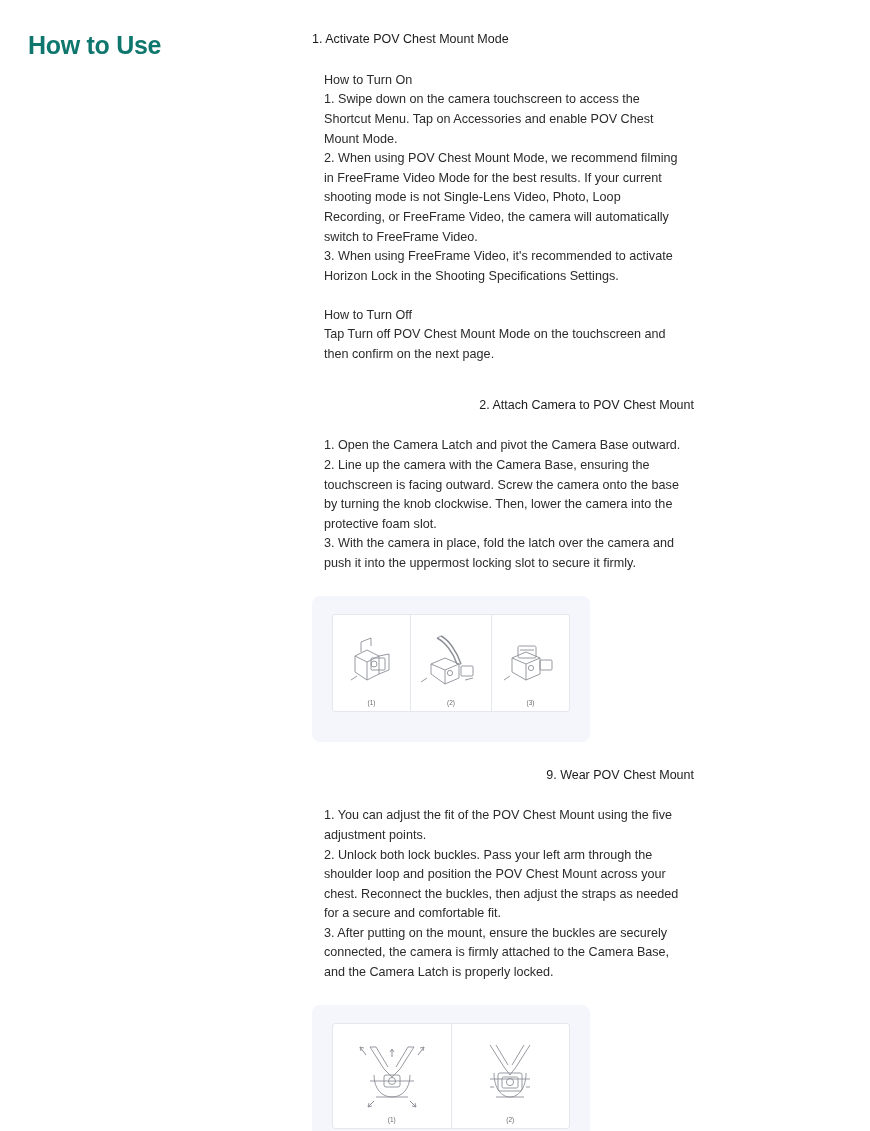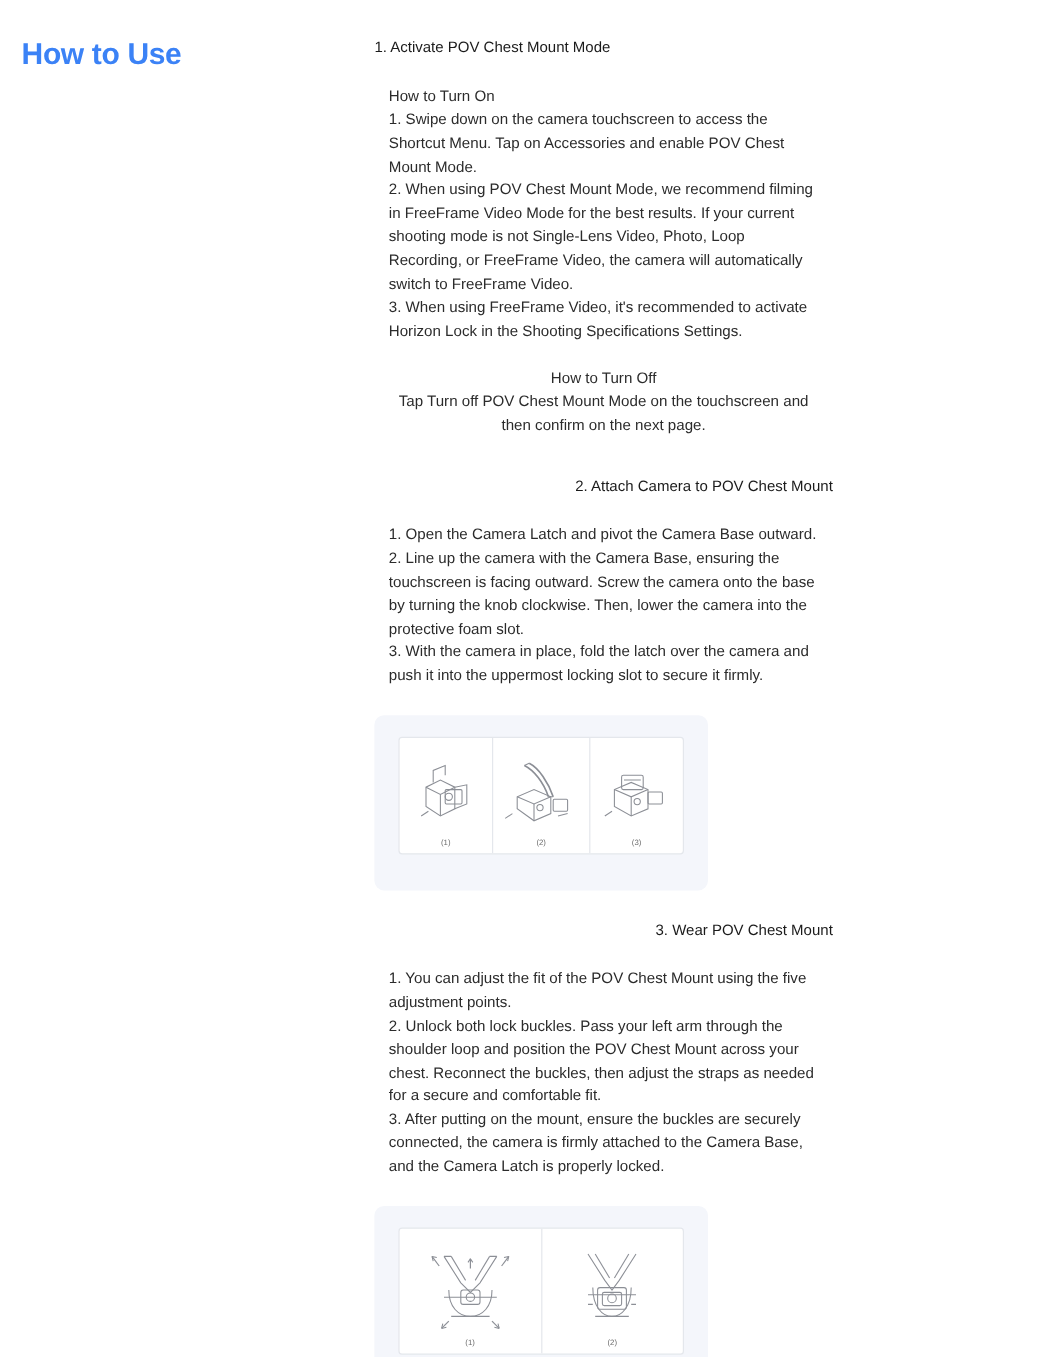--- a/index.html
+++ b/index.html
@@ -16,26 +16,26 @@
     position: relative;
   }
   .page {
     position: relative;
     width: 870px;
     min-height: 1131px;
     padding: 0;
   }
   .page-title {
     position: absolute;
-    left: 18px;
+    left: 28px;
     top: 30px;
     font-size: 25px;
     font-weight: bold;
     letter-spacing: -0.3px;
-    color: #3b82f6;
+    color: #0f766e;
     line-height: 1.2;
   }
   .content {
     position: absolute;
     left: 312px;
     top: 30px;
     width: 382px;
   }
   .section {
     margin-bottom: 0;
@@ -53,21 +53,20 @@
   }
   .para {
     font-size: 12.6px;
     line-height: 19.6px;
     color: #2b2b2b;
     margin: 12px;
     white-space: pre-line;
   }
   .para + .para {
     margin-top: 19.6px;
-    text-align: center;
   }
   .block-gap {
     height: 19px;
   }
   .figure {
     background: #f4f6fb;
     border-radius: 8px;
     margin-top: 22px;
     margin-bottom: 24px;
     padding: 18px 20px 30px 20px;
@@ -181,21 +180,21 @@
               </svg>
             </div>
             <div class="fig-caption">(3)</div>
           </div>
 
         </div>
       </div>
     </div>
 
     <div class="section">
-      <div class="section-heading">3. Wear POV Chest Mount</div>
+      <div class="section-heading">9. Wear POV Chest Mount</div>
       <p class="para">1. You can adjust the fit of the POV Chest Mount using the five adjustment points.
 2. Unlock both lock buckles. Pass your left arm through the shoulder loop and position the POV Chest Mount across your chest. Reconnect the buckles, then adjust the straps as needed for a secure and comfortable fit.
 3. After putting on the mount, ensure the buckles are securely connected, the camera is firmly attached to the Camera Base, and the Camera Latch is properly locked.</p>
 
       <div class="figure figure-wear">
         <div class="figure-inner">
 
           <div class="fig-cell">
             <div class="fig-art">
               <svg width="104" height="76" viewBox="0 0 104 76" fill="none" stroke="#8c8f96" stroke-width="0.9">

